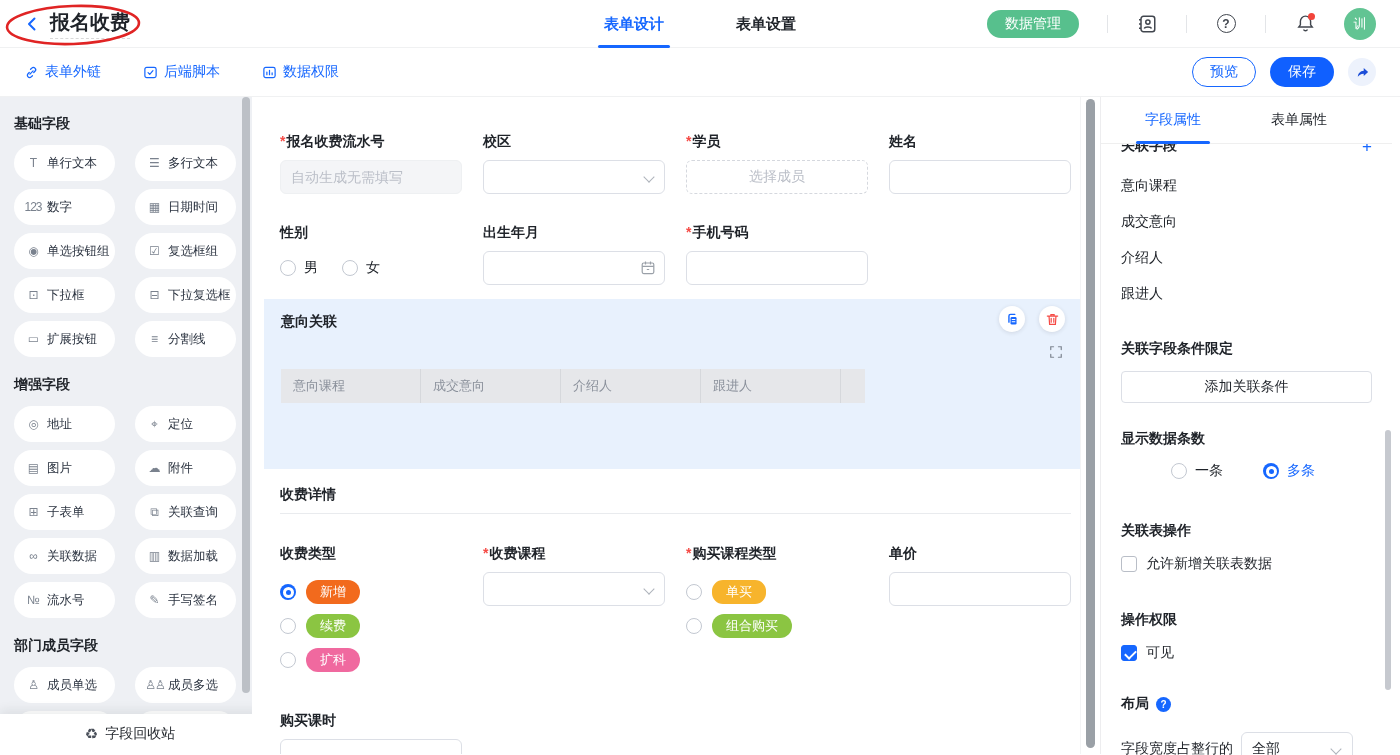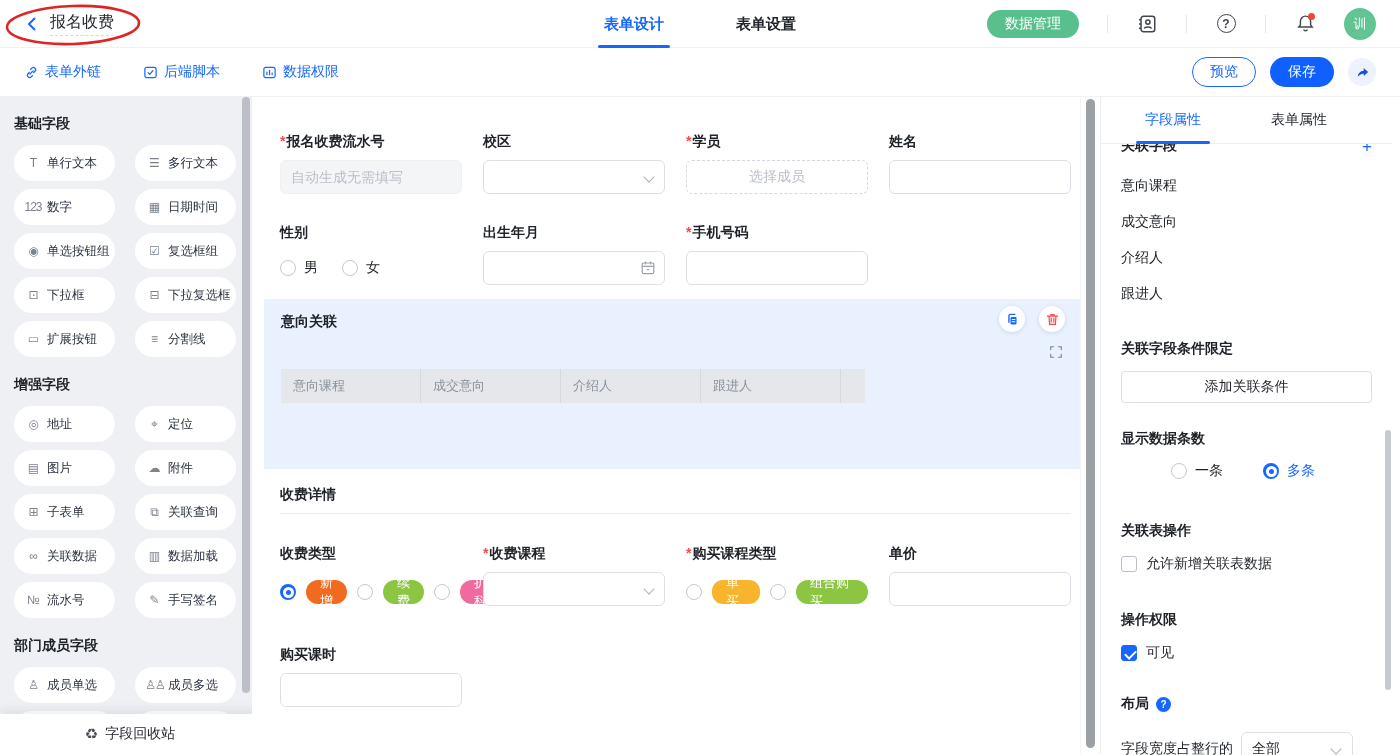--- a/index.html
+++ b/index.html
@@ -4,21 +4,21 @@
 <style>
   * { margin:0; padding:0; box-sizing:border-box; }
   html,body { width:1400px; height:755px; overflow:hidden; background:#fff;
     font-family:"Liberation Sans","DejaVu Sans",sans-serif; color:#1f2329; }
 
   
   .header { height:48px; border-bottom:1px solid #f0f1f2; display:flex; align-items:center;
     position:relative; padding:0 24px; }
   .back-wrap { display:flex; align-items:center; gap:10px; position:relative; z-index:2; }
   .back-ic { width:16px; height:16px; display:inline-flex; }
-  .page-title { font-size:16px; font-weight:400; border-bottom:1px dashed #d9d9d9; padding-bottom:2px; }
+  .page-title { font-size:20px; font-weight:700; border-bottom:1px dashed #d9d9d9; padding-bottom:2px; }
   .annot { position:absolute; left:2px; top:2px; z-index:3; pointer-events:none; }
   .hdr-tabs { position:absolute; left:50%; transform:translateX(-50%); top:0; height:48px;
     display:flex; gap:72px; align-items:center; }
   .hdr-tab { font-size:15px; font-weight:700; position:relative; height:48px; display:flex;
     align-items:center; cursor:pointer; color:#1f2329; }
   .hdr-tab.active { color:#1667ff; }
   .hdr-tab.active::after { content:""; position:absolute; left:-6px; right:-6px; bottom:0;
     height:3px; background:#1667ff; border-radius:2px; }
   .hdr-right { margin-left:auto; display:flex; align-items:center; gap:28px; }
   .pill-green { height:28px; padding:0 18px; border-radius:14px; background:#57c08d; color:#fff;
@@ -95,21 +95,21 @@
   .itable { display:flex; margin-top:38px; }
   .ith { height:34px; line-height:34px; background:#e6e7ea; border-right:1px solid #d6d8dc;
     font-size:13px; color:#8a909b; padding:0 12px; overflow:hidden; }
   .ith:last-child { border-right:none; }
 
   .sec-head { margin-top:17px; }
   .sec-title { font-size:14px; font-weight:700; }
   .sec-div { height:1px; background:#e9ebee; width:791px; margin-top:9px; }
 
   .fee-grid { margin-top:31px; }
-  .tag-stack { display:flex; gap:10px; margin-top:17px; }
+  .tag-stack { display:flex; flex-direction:column; gap:10px; margin-top:17px; }
   .tag-opt { display:flex; align-items:center; gap:10px; cursor:pointer; }
   .tag { height:24px; padding:0 14px; border-radius:12px; color:#fff; font-size:13px; display:flex;
     align-items:center; }
   .hours-blk { margin-top:40px; }
   .hours-blk .ctrl { width:182px; }
 
   
   .vscroll { width:20px; background:#fff; position:relative; border-left:1px solid #f3f4f5; flex:none; }
   .vthumb { position:absolute; left:5px; top:2px; width:9px; height:calc(100% - 8px); background:#9aa0a6; border-radius:5px; }
 

